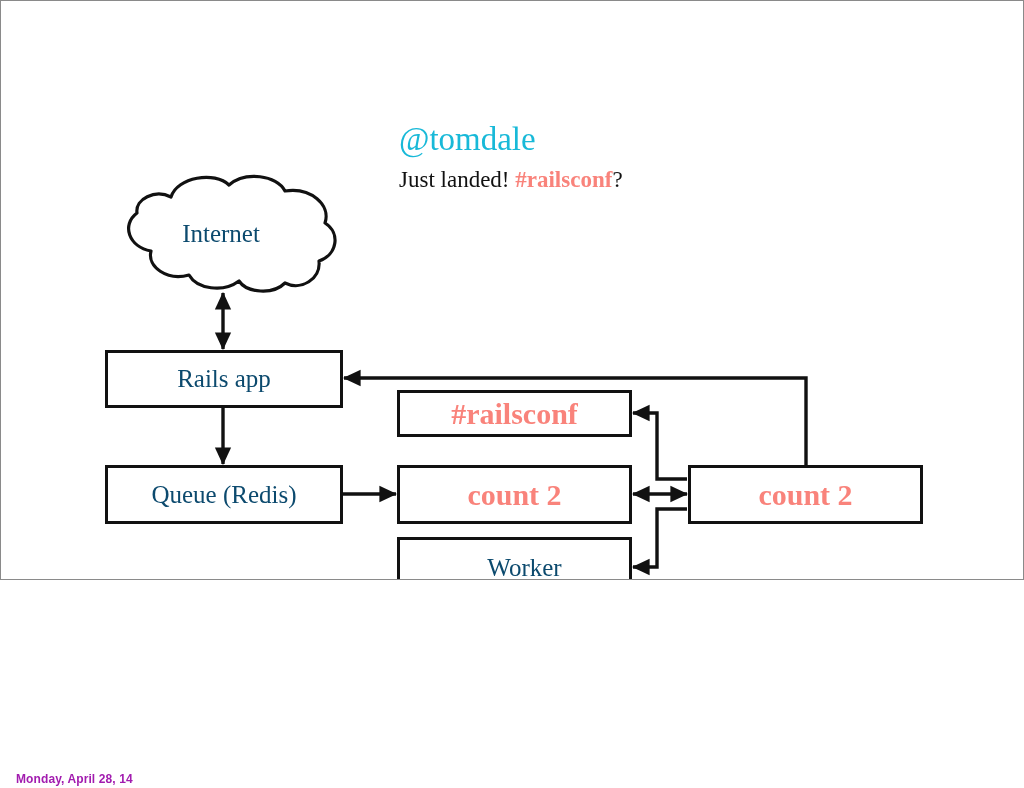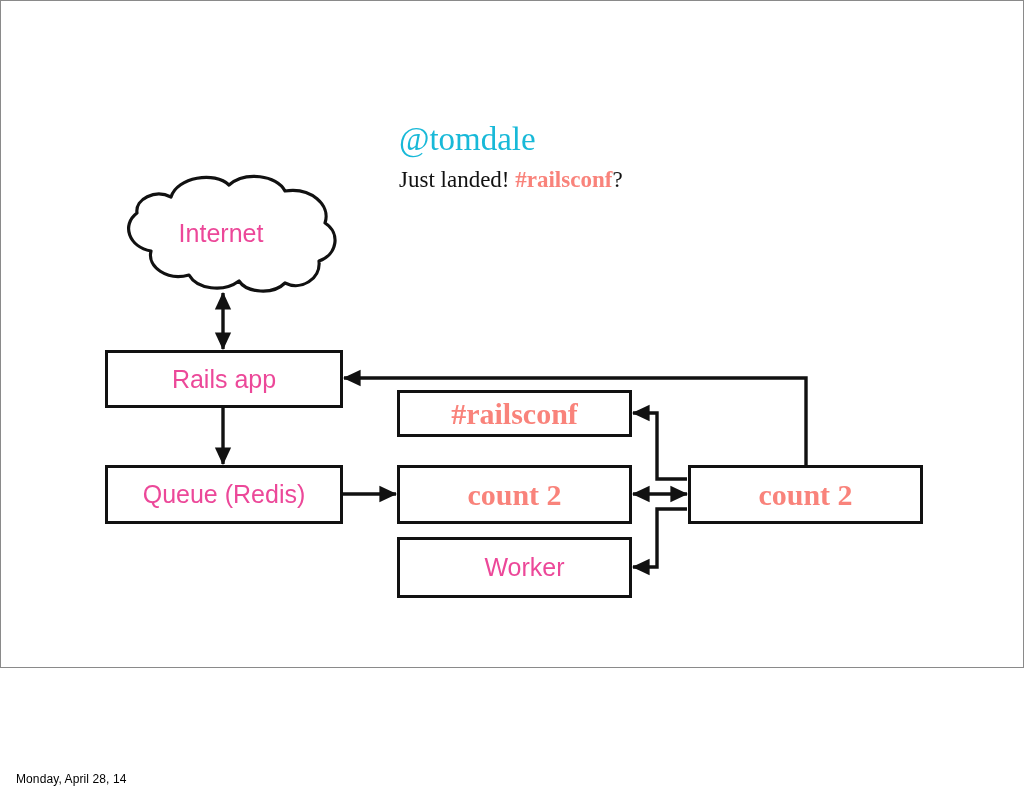--- a/index.html
+++ b/index.html
@@ -12,21 +12,21 @@
     height: 788px;
     font-family: "Liberation Sans", sans-serif;
     overflow: hidden;
     position: relative;
   }
   #slide {
     position: absolute;
     left: 0;
     top: 0;
     width: 1024px;
-    height: 668px;
+    height: 580px;
     background: #ffffff;
     border: 1px solid #8a8a8a;
     box-sizing: border-box;
     overflow: hidden;
     padding-left: 48px;
   }
   #diagram-svg {
     position: absolute;
     left: 0;
     top: 0;
@@ -38,23 +38,24 @@
     width: 1024px;
     height: 28px;
     background: #ffffff;
   }
   .footer-text {
     position: absolute;
     left: 16px;
     top: 772px;
     font-family: "Liberation Sans", sans-serif;
     font-size: 12px;
-    color: #000000;
+    color: #a21caf;
     letter-spacing: 0.1px;
     white-space: nowrap;
+    font-weight: bold;
   }
   
   .tweet {
     position: absolute;
     left: 398px;
     top: 118px;
     width: 520px;
   }
   .tweet-handle {
     font-family: "Liberation Serif", serif;
@@ -79,23 +80,23 @@
   .node-label {
     position: absolute;
     display: flex;
     align-items: center;
     justify-content: center;
     text-align: center;
     white-space: nowrap;
     pointer-events: none;
   }
   .label-sans {
-    font-family: Liberation Sans, sans-serif;
+    font-family: Liberation Serif, serif;
     font-size: 25px;
-    color: #ec4899;
+    color: #0c4a6e;
   }
   .label-serif-coral {
     font-family: "Liberation Serif", serif;
     font-weight: bold;
     font-size: 30px;
     color: #f9837b;
   }
 </style>
 </head>
 <body>

